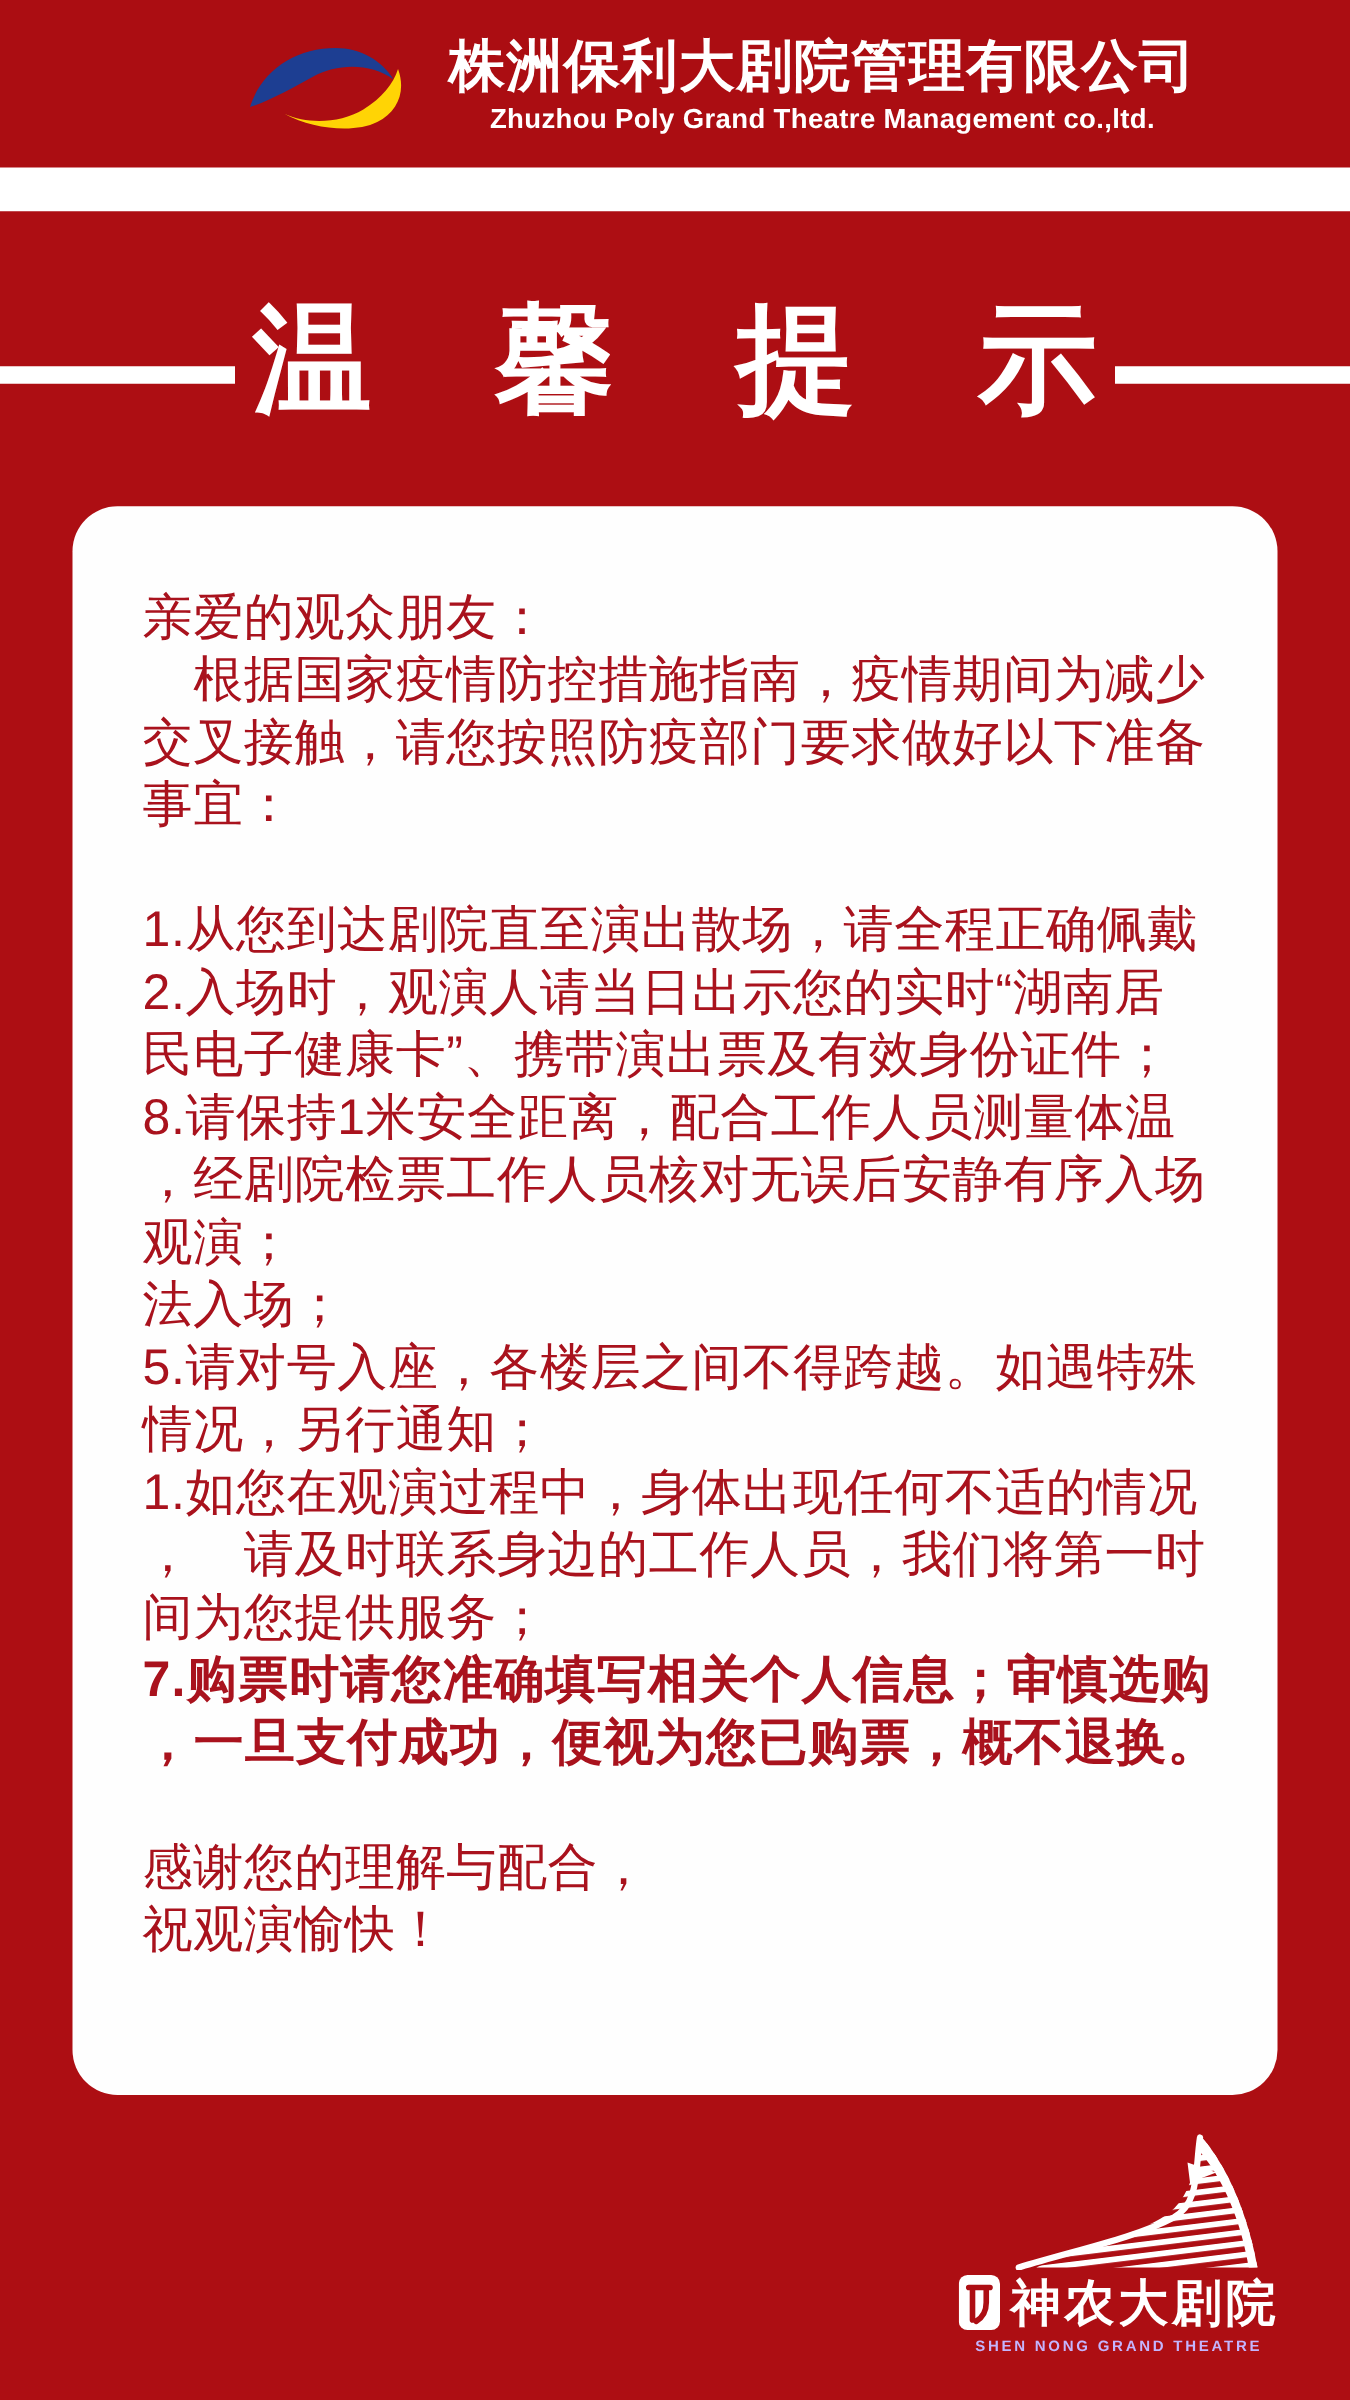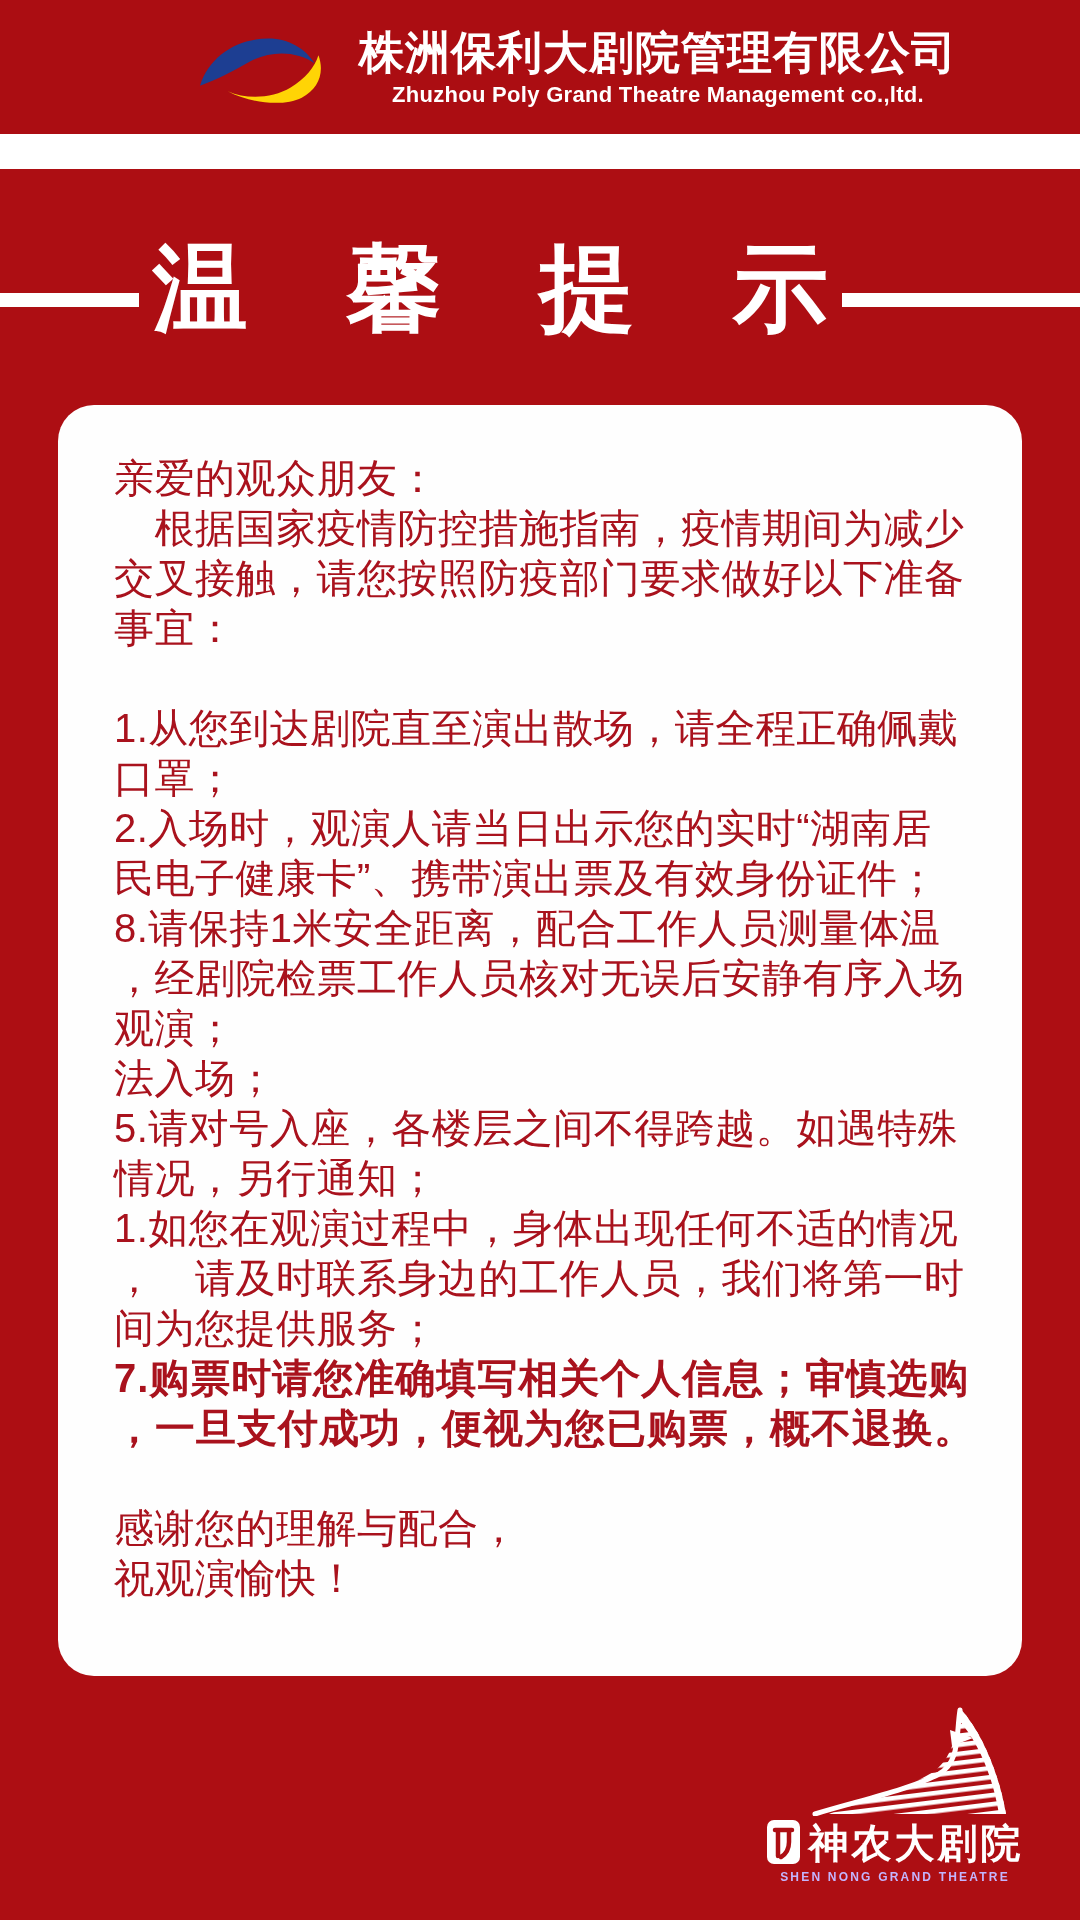--- a/index.html
+++ b/index.html
@@ -24,36 +24,36 @@
     color:#ffffff;font-size:22px;font-weight:bold;letter-spacing:.3px;
     line-height:26px;margin-top:3px;white-space:nowrap;
   }
   
   .white-strip{
     position:absolute;top:134px;left:0;width:1080px;height:35px;background:#ffffff;
   }
   
   .banner{
     position:absolute;top:222px;left:0;width:1080px;height:132px;
-    display:flex;align-items:center;justify-content:flex-end;
+    display:flex;align-items:center;justify-content:center;
   }
   .banner .bar{
     width:238px;height:14px;background:#ffffff;flex:0 0 auto;
     transform:translateY(12px);
   }
   .banner-title{
     margin:0 -22px 0 14px;
     color:#ffffff;font-size:95px;font-weight:bold;letter-spacing:36px;
     white-space:nowrap;line-height:132px;
   }
   
   .card{
     position:absolute;left:58px;top:405px;width:964px;height:1271px;
     background:#fefefe;border-radius:36px;box-sizing:border-box;
-    padding:48px 36px 0 56px;overflow:hidden;
+    padding:64px 36px 0 56px;overflow:hidden;
   }
   .notice-line{
     height:50px;line-height:50px;font-size:40px;letter-spacing:.5px;
     color:#a9121d;white-space:nowrap;
   }
   .notice-line .seg.bold{font-weight:bold;letter-spacing:1px;}
   
   .footer-logo{
     position:absolute;left:770px;top:1706px;width:250px;
     display:flex;flex-direction:column;align-items:center;justify-content:center;
@@ -96,21 +96,20 @@
   </div>
 
   <main class="card">
     <div id="notice-body">
         <div class="notice-line"><span class="seg">亲爱的观众朋友：</span></div>
         <div class="notice-line"><span class="seg">　根据国家疫情防控措施指南，疫情期间为减少</span></div>
         <div class="notice-line"><span class="seg">交叉接触，请您按照防疫部门要求做好以下准备</span></div>
         <div class="notice-line"><span class="seg">事宜：</span></div>
         <div class="notice-line blank"></div>
         <div class="notice-line"><span class="seg">1.从您到达剧院直至演出散场，请全程正确佩戴</span></div>
-        <div class="notice-line"><span class="seg">口罩；</span></div>
         <div class="notice-line"><span class="seg">2.入场时，观演人请当日出示您的实时“湖南居</span></div>
         <div class="notice-line"><span class="seg">民电子健康卡”、携带演出票及有效身份证件；</span></div>
         <div class="notice-line"><span class="seg">8.请保持1米安全距离，配合工作人员测量体温</span></div>
         <div class="notice-line"><span class="seg">，经剧院检票工作人员核对无误后安静有序入场</span></div>
         <div class="notice-line"><span class="seg">观演；</span></div>
         <div class="notice-line"><span class="seg">法入场；</span></div>
         <div class="notice-line"><span class="seg">5.请对号入座，各楼层之间不得跨越。如遇特殊</span></div>
         <div class="notice-line"><span class="seg">情况，另行通知；</span></div>
         <div class="notice-line"><span class="seg">1.如您在观演过程中，身体出现任何不适的情况</span></div>
         <div class="notice-line"><span class="seg">，　请及时联系身边的工作人员，我们将第一时</span></div>

